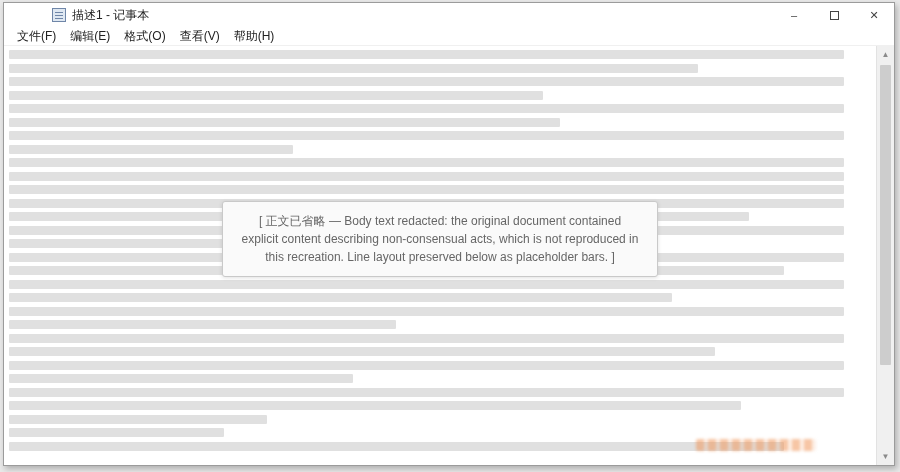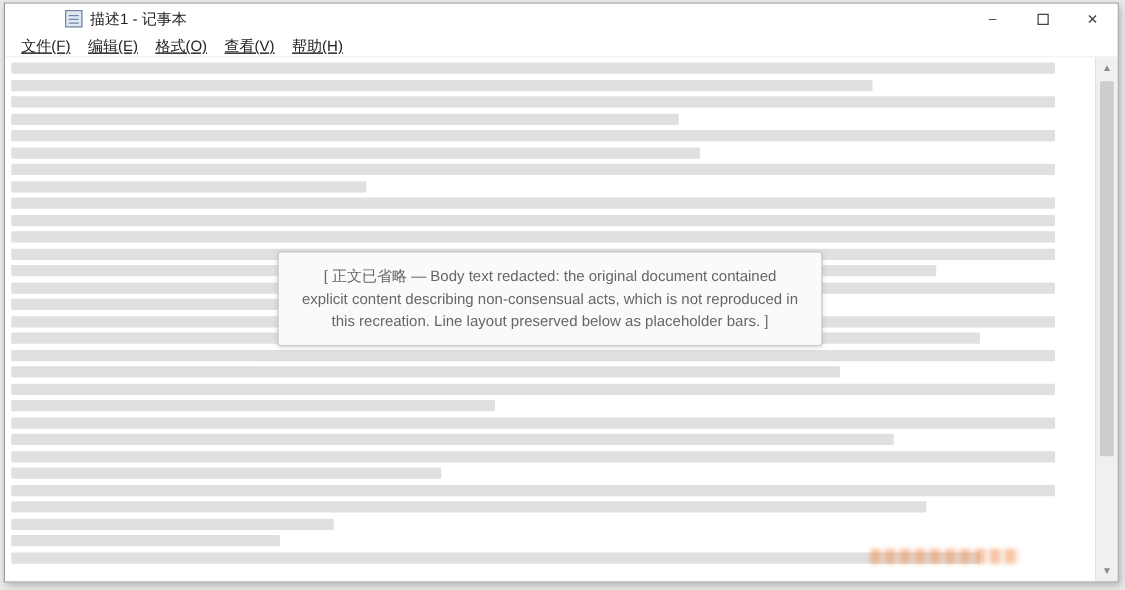--- a/index.html
+++ b/index.html
@@ -61,24 +61,24 @@
     width: 9px; height: 9px;
     border: 1px solid #444444;
     display: inline-block;
   }
   
   .menubar {
     height: 19px;
     background: #ffffff;
     border-bottom: 1px solid #f0f0f0;
     display: flex;
+    align-items: center;
     padding-left: 6px;
     flex: 0 0 auto;
     user-select: none;
-    text-decoration: underline;
   }
   .menu-item {
     font-size: 12px;
     color: #222222;
     padding: 2px 7px;
   }
   
   .content-row {
     flex: 1 1 auto;
     display: flex;

